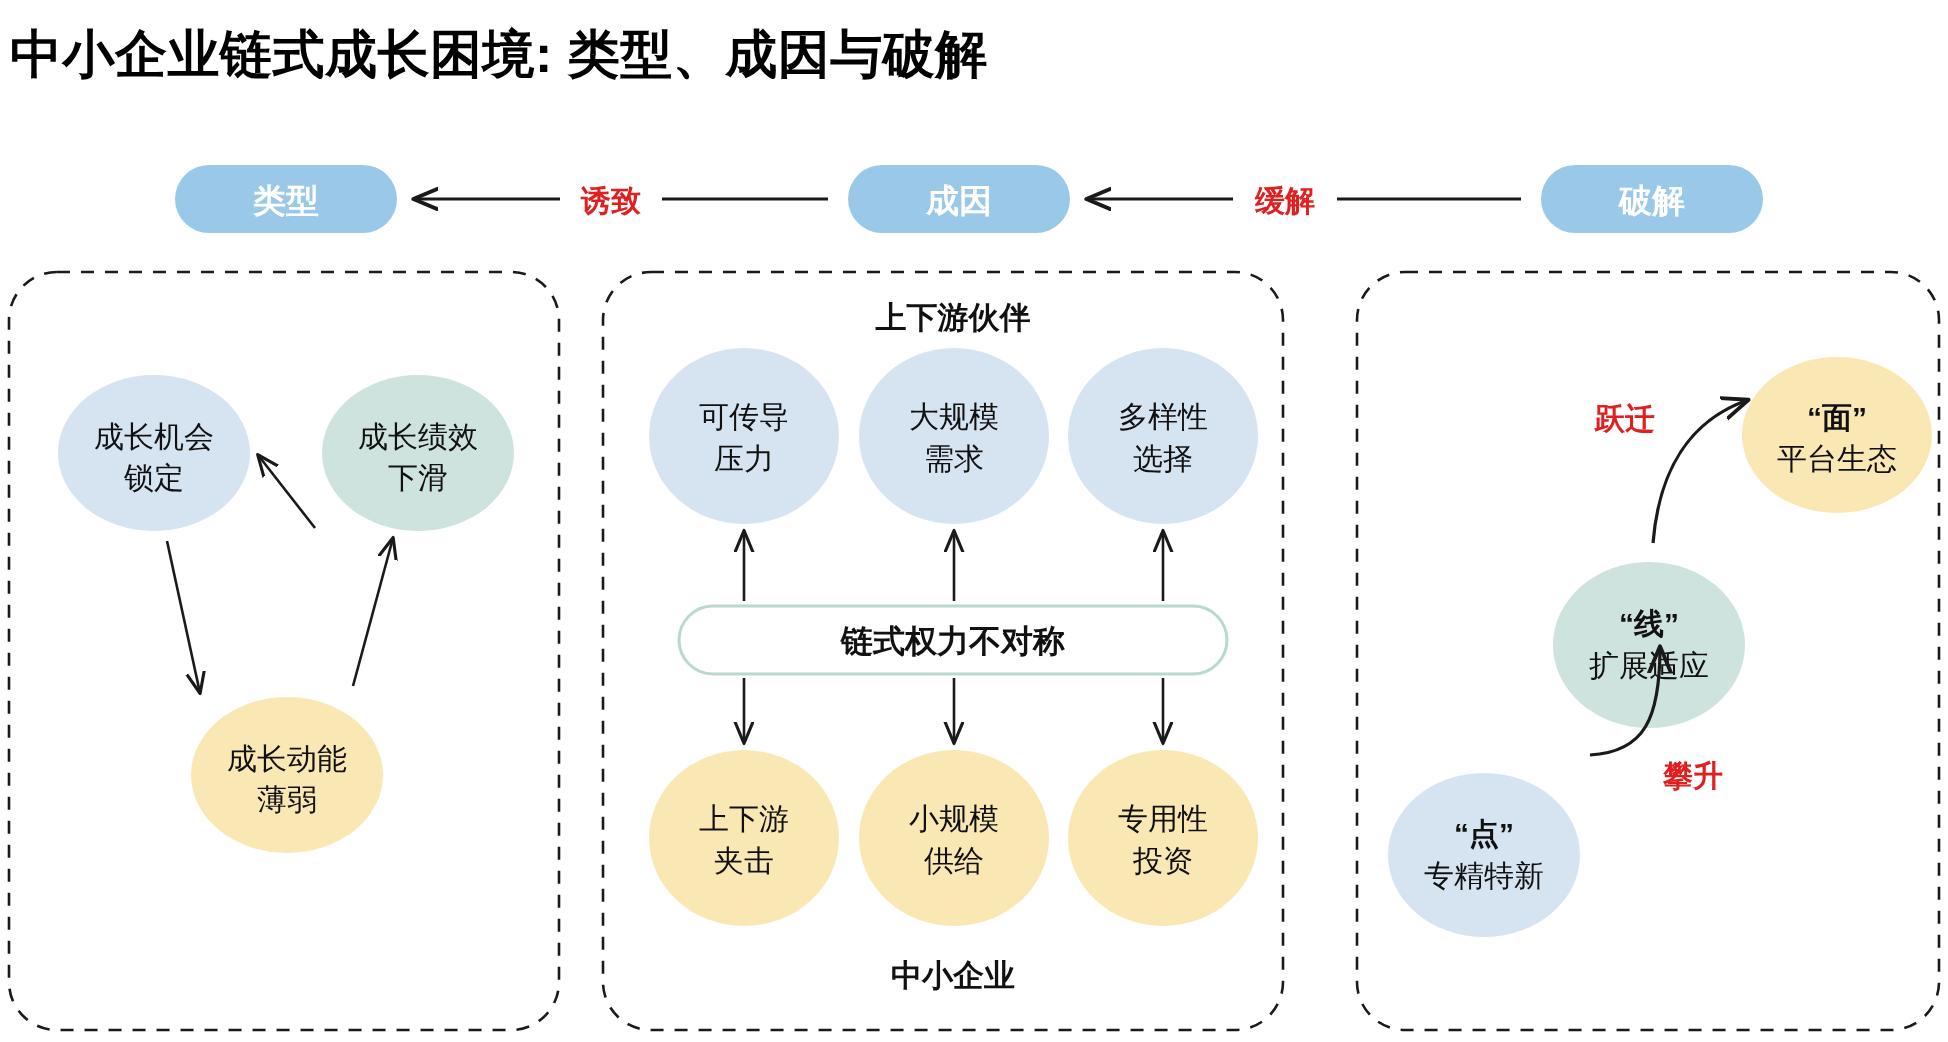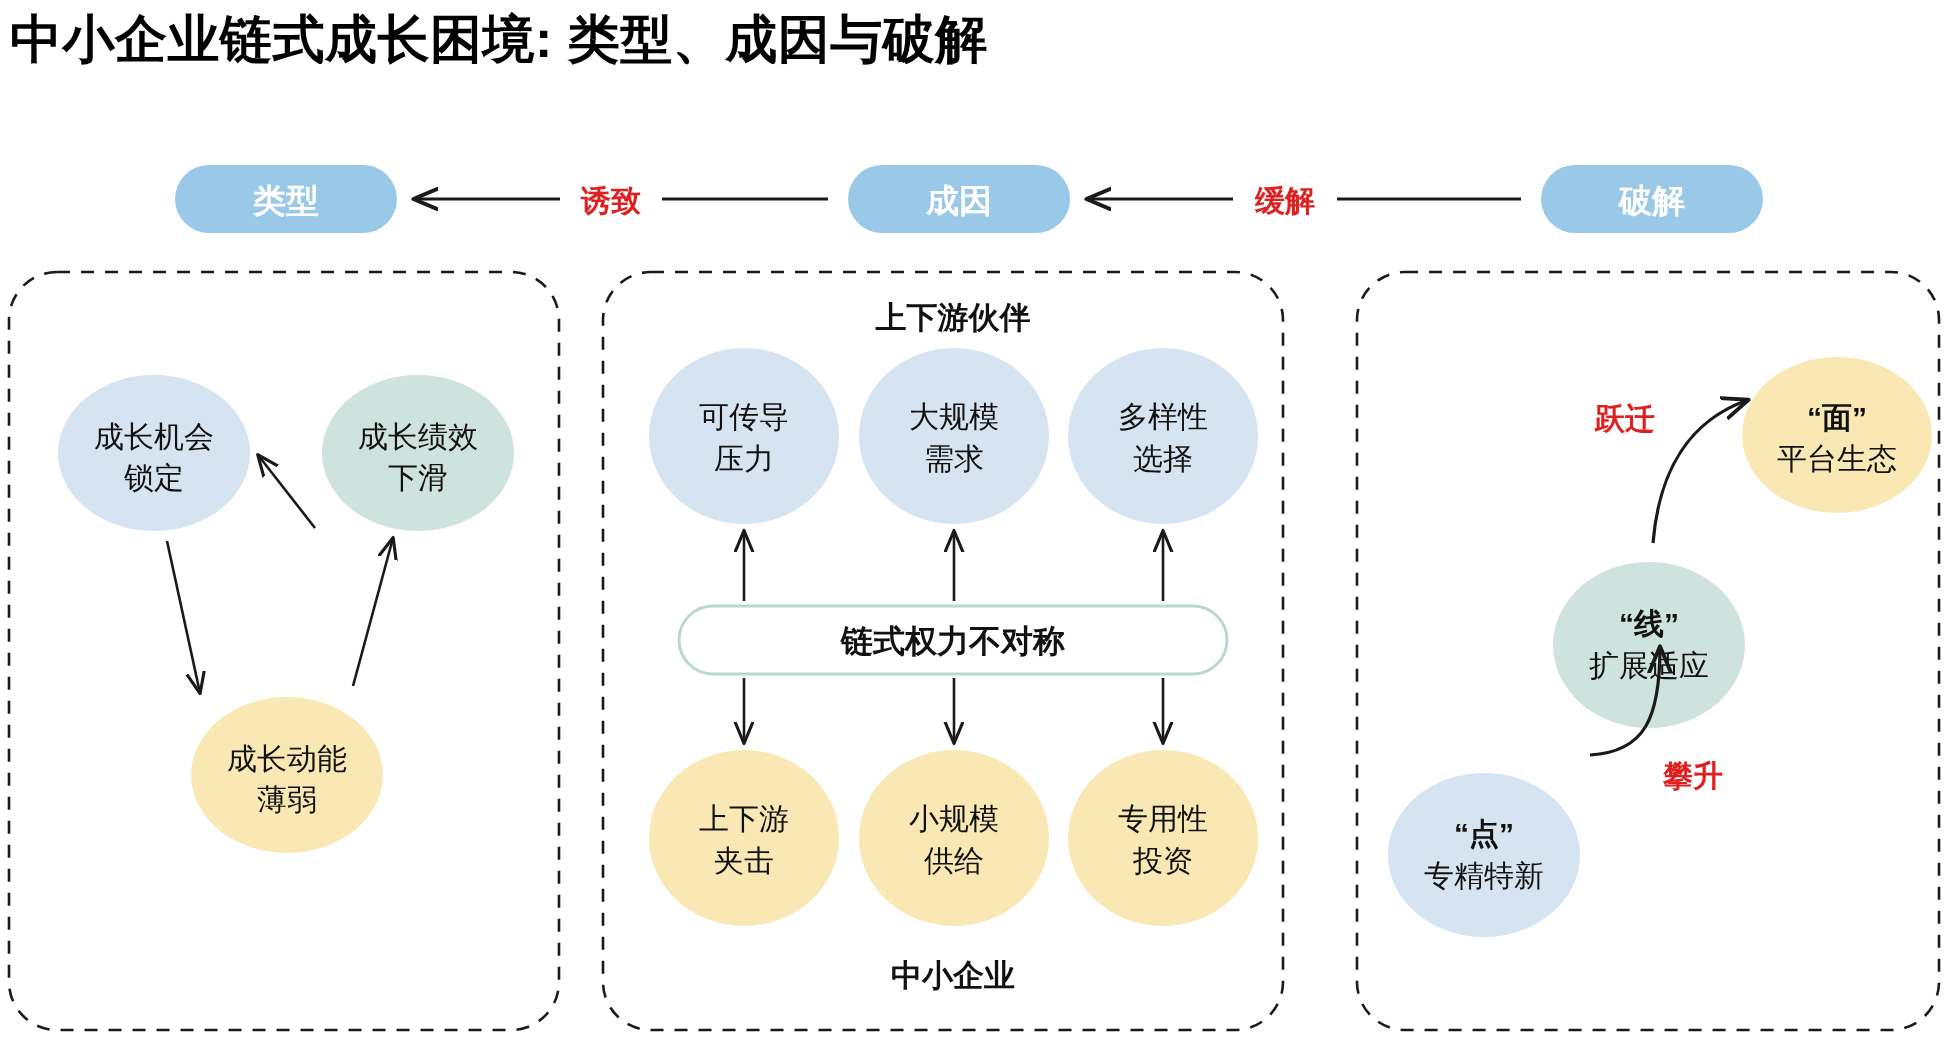--- a/index.html
+++ b/index.html
@@ -15,21 +15,21 @@
     position: relative;
   }
   #stage {
     position: relative;
     width: 1948px;
     height: 1042px;
   }
   #page-title {
     position: absolute;
     left: 10px;
-    top: 5px;
+    top: 20px;
     font-size: 52px;
     font-weight: bold;
     color: #000000;
     letter-spacing: 0.5px;
     white-space: nowrap;
   }
   svg#diagram {
     position: absolute;
     left: 0;
     top: 0;

